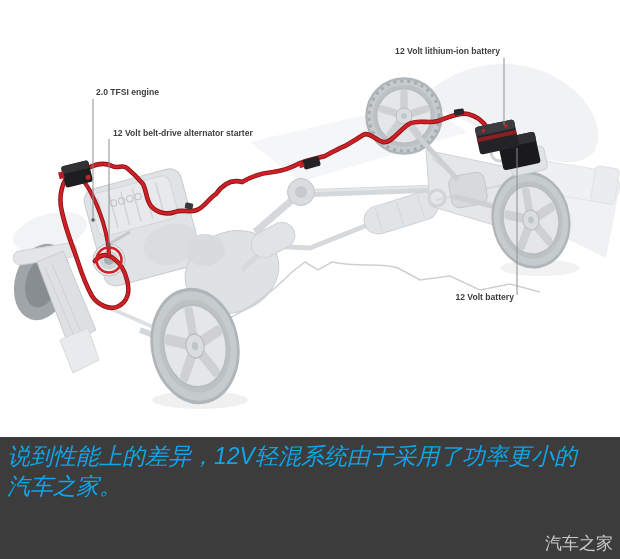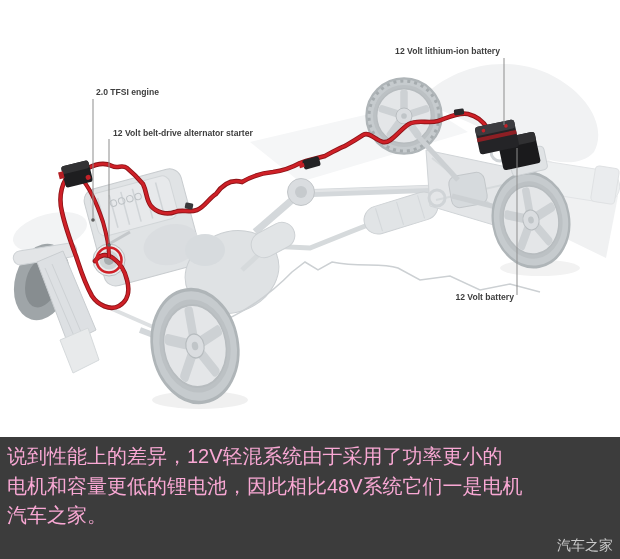--- a/index.html
+++ b/index.html
@@ -2,23 +2,23 @@
 <html><head>
 <meta charset="utf-8">
 <style>
   html,body{margin:0;padding:0;background:#fff;}
   .page{position:relative;width:620px;height:559px;background:#ffffff;overflow:hidden;
         font-family:"Liberation Sans",sans-serif;}
   svg.diagram{position:absolute;left:0;top:0;display:block;}
   .lbl{font-family:"Liberation Sans",sans-serif;font-size:8.6px;font-weight:600;fill:#3e3e3e;}
   .caption{position:absolute;left:0;top:437px;width:620px;height:122px;background:#3c3c3c;
            box-sizing:border-box;padding:5px 7px 0 7px;}
-  .cap-line{font-size:20px;line-height:29.5px;color:#f9a8d4;white-space:nowrap;
-            letter-spacing:0;font-weight:500;}
-  .watermark{position:absolute;right:7px;bottom:4px;font-size:14px;color:#c9c9c9;}
+  .cap-line{font-size:23px;line-height:29.5px;color:#0ea5e9;white-space:nowrap;
+            letter-spacing:0;font-weight:500;font-style:italic;}
+  .watermark{position:absolute;right:7px;bottom:4px;font-size:17px;color:#c9c9c9;}
 </style>
 </head>
 <body>
 
 <div class="page">
 
   <svg class="diagram" width="620" height="437" viewBox="0 0 620 437">
 
     <defs>
       <g id="wheelSym">
@@ -200,18 +200,17 @@
     <circle cx="109" cy="245" r="1.8" fill="#5f5f5f"></circle>
 
     <text class="lbl" x="96" y="95">2.0 TFSI engine</text>
     <text class="lbl" x="113" y="136">12 Volt belt-drive alternator starter</text>
     <text class="lbl" x="500" y="54" text-anchor="end">12 Volt lithium-ion battery</text>
     <text class="lbl" x="514" y="300" text-anchor="end">12 Volt battery</text>
   </svg>
 
   <div class="caption">
     <div class="cap-line">说到性能上的差异，12V轻混系统由于采用了功率更小的</div>
-    <div class="cap-line">电机和容量更低的锂电池，因此相比48V系统它们一是电机</div>
     <div class="cap-line">汽车之家。</div>
     <div class="watermark">汽车之家</div>
   </div>
 
 </div>
 
 </body></html>

